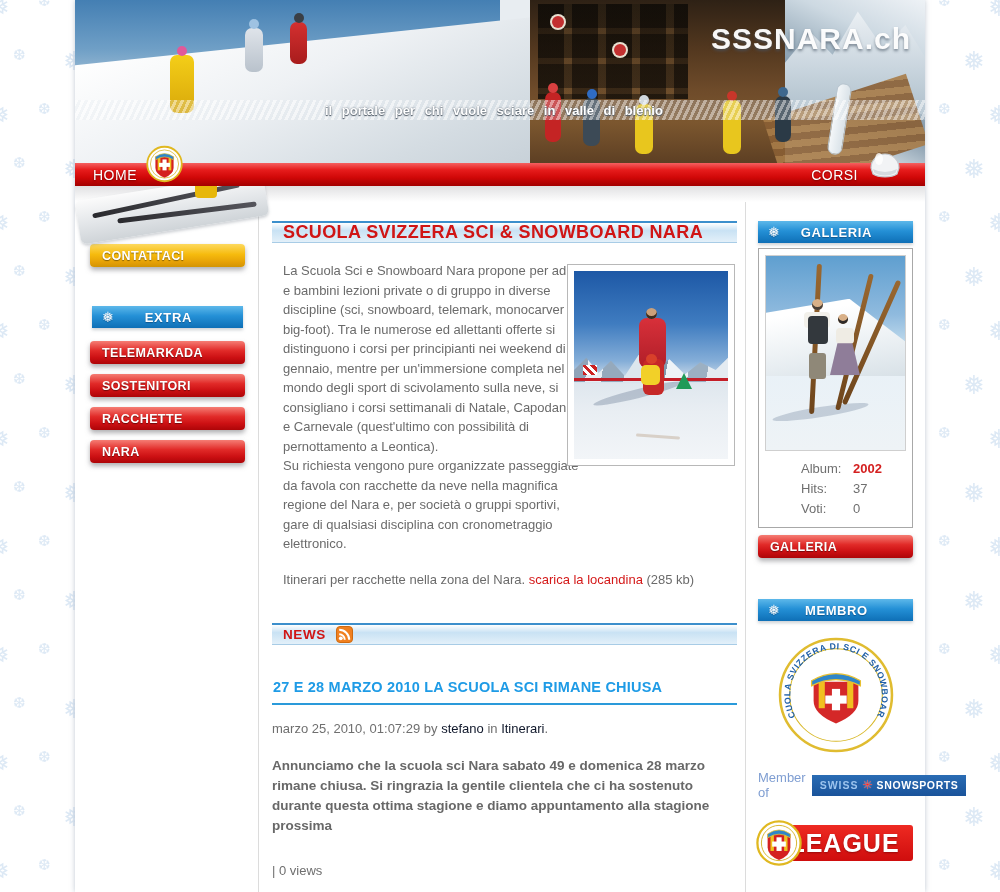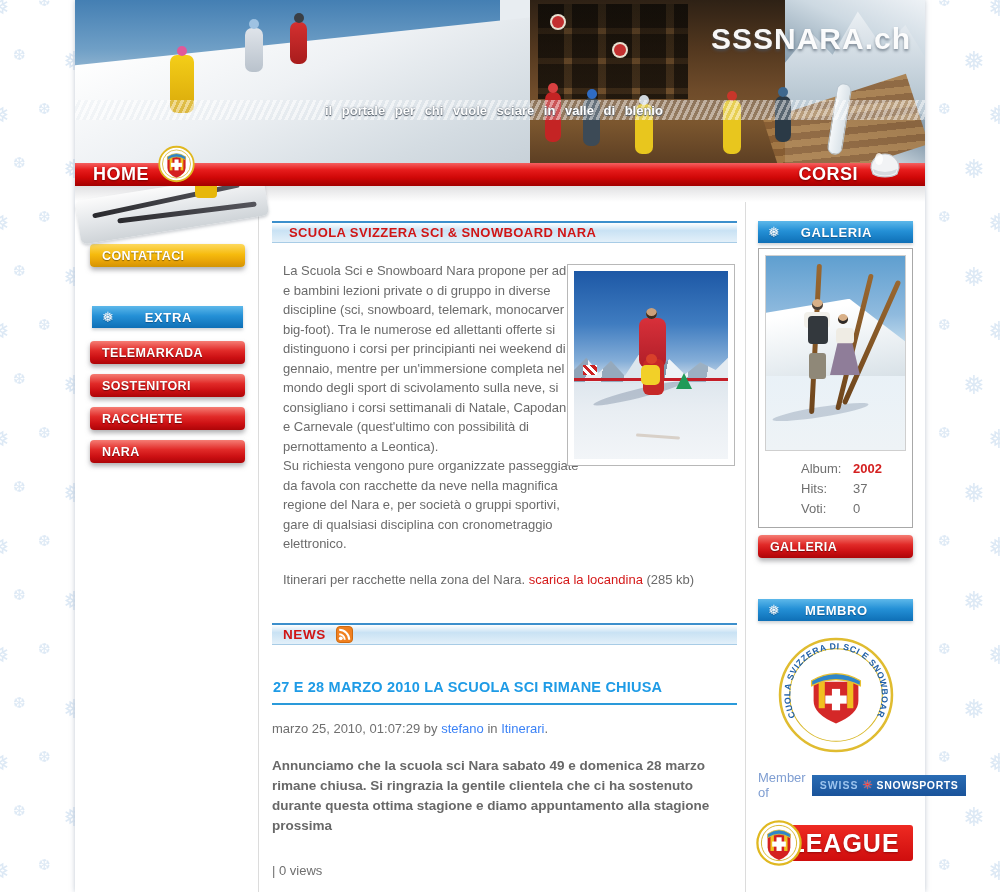--- a/index.html
+++ b/index.html
@@ -42,21 +42,21 @@
               background:repeating-linear-gradient(115deg, rgba(255,255,255,.55) 0 3px, rgba(225,232,238,.25) 3px 6px);
               display:flex; align-items:center; }
   .tag-band span { margin-left:250px; color:#ffffff; font-size:13px; font-weight:bold; word-spacing:6px;
                    text-shadow:0 0 2px #5a6570, 0 1px 1px #4a5560; }
 
   
   .navbar { position:relative; width:100%; height:23px; z-index:4;
             background:linear-gradient(180deg,#f56060 0%,#e61c1c 30%,#d10808 62%,#a30000 100%);
             display:flex; align-items:center; justify-content:space-between; padding:0 22px 0 18px; }
   .nav-item { display:flex; align-items:center; gap:9px; cursor:pointer; }
-  .nav-item .lbl { color:#fff; font-weight:bold; font-size:18px; letter-spacing:.5px;
+  .nav-item .lbl { color:#fff; font-weight:normal; font-size:14px; letter-spacing:.5px;
                    text-shadow:0 1px 2px rgba(110,0,0,.9); }
   .nav-icon { position:relative; }
   .nav-reflection { height:16px; background:linear-gradient(180deg,rgba(175,175,180,.38),rgba(255,255,255,0)); }
 
   
   .cols { position:relative; display:grid; grid-template-columns:183px 1px 486px 1px 179px; min-height:706px; }
   .vsep { background:#dcdcdc; }
 
   
   .left-col { position:relative; padding-top:42px; }
@@ -84,35 +84,35 @@
   .left-col .blue-bar { width:151px; margin-left:17px; }
   .mt-extra { margin-top:39px; }
   .left-links .btn { margin-top:10px; }
   .left-links { margin-top:13px; }
 
   
   .main-col { padding:0 8px 0 13px; }
   .section-bar { margin-top:19px; border-top:2px solid #3c8fcc;
                  background:linear-gradient(180deg,#ffffff 0%,#c9e2f4 40%,#e3f0f9 100%);
                  border-bottom:1px solid #a8cce6; height:22px; display:flex; align-items:center; }
-  .section-bar .cap { color:#d01515; font-weight:bold; font-size:13px; letter-spacing:.4px; padding-left:17px; }
+  .section-bar .cap { color:#d01515; font-weight:bold; font-size:18px; letter-spacing:.4px; padding-left:11px; }
   .article { position:relative; margin-top:18px; min-height:250px; }
   .ptext { width:300px; margin-left:11px; color:#6b6b6b; font-size:13px; line-height:1.5; }
   .photo-frame { position:absolute; right:2px; top:3px; width:168px; height:202px;
                  background:#fff; border:1px solid #b8b8b8; padding:6px; }
   .photo { position:relative; width:100%; height:100%; overflow:hidden; }
   .itinerari { margin:18px 0 0 11px; color:#6b6b6b; font-size:13px; }
   .redlink { color:#d41818; cursor:pointer; }
   .news-bar { margin-top:36px; }
   .news-bar .cap { color:#d01515; font-weight:bold; font-size:13.5px; letter-spacing:.6px; padding-left:11px; }
   .news-title { margin:34px 0 0 0; padding-left:1px; color:#1e9be6; font-weight:bold; font-size:14.5px;
                 letter-spacing:.2px; cursor:pointer; }
   .news-rule { margin-top:8px; border-top:2px solid #2a9ada; }
   .news-meta { margin-top:16px; color:#6f6f6f; font-size:13px; }
-  .news-meta .red { color:#3b82f6; }
+  .news-meta .red { color:#0f172a; }
   .news-body { margin-top:20px; color:#686868; font-size:13.5px; font-weight:bold; line-height:1.5; width:470px; }
   .news-views { margin-top:26px; color:#6f6f6f; font-size:13px; }
   .dotted-sep { margin-top:14px; border-top:2px dotted #8fc2e2; }
 
   
   .mp-sky{position:absolute;inset:0;background:linear-gradient(180deg,#1d58a6 0%,#3f7cc0 28%,#85aed8 48%,#c2d5e6 56%,#dfe7ee 60%,#e9eef3 75%,#f2f5f8 100%);}
   .mp-mtn{position:absolute;left:0;top:43%;width:100%;height:16%;
       background:linear-gradient(100deg,#8fa3b8 0 10%,#e8eef4 10% 20%,#95a9bc 20% 34%,#dce6ee 34% 46%,#8298ac 46% 60%,#eef3f7 60% 74%,#9cb0c2 74% 86%,#e4ebf1 86% 100%);
       clip-path:polygon(0 100%,0 60%,8% 20%,16% 70%,24% 30%,33% 80%,42% 10%,52% 65%,62% 25%,72% 75%,82% 35%,92% 60%,100% 20%,100% 100%);}
   .mp-banner{position:absolute;left:0;top:57%;width:100%;height:3px;background:#c41e28;}

